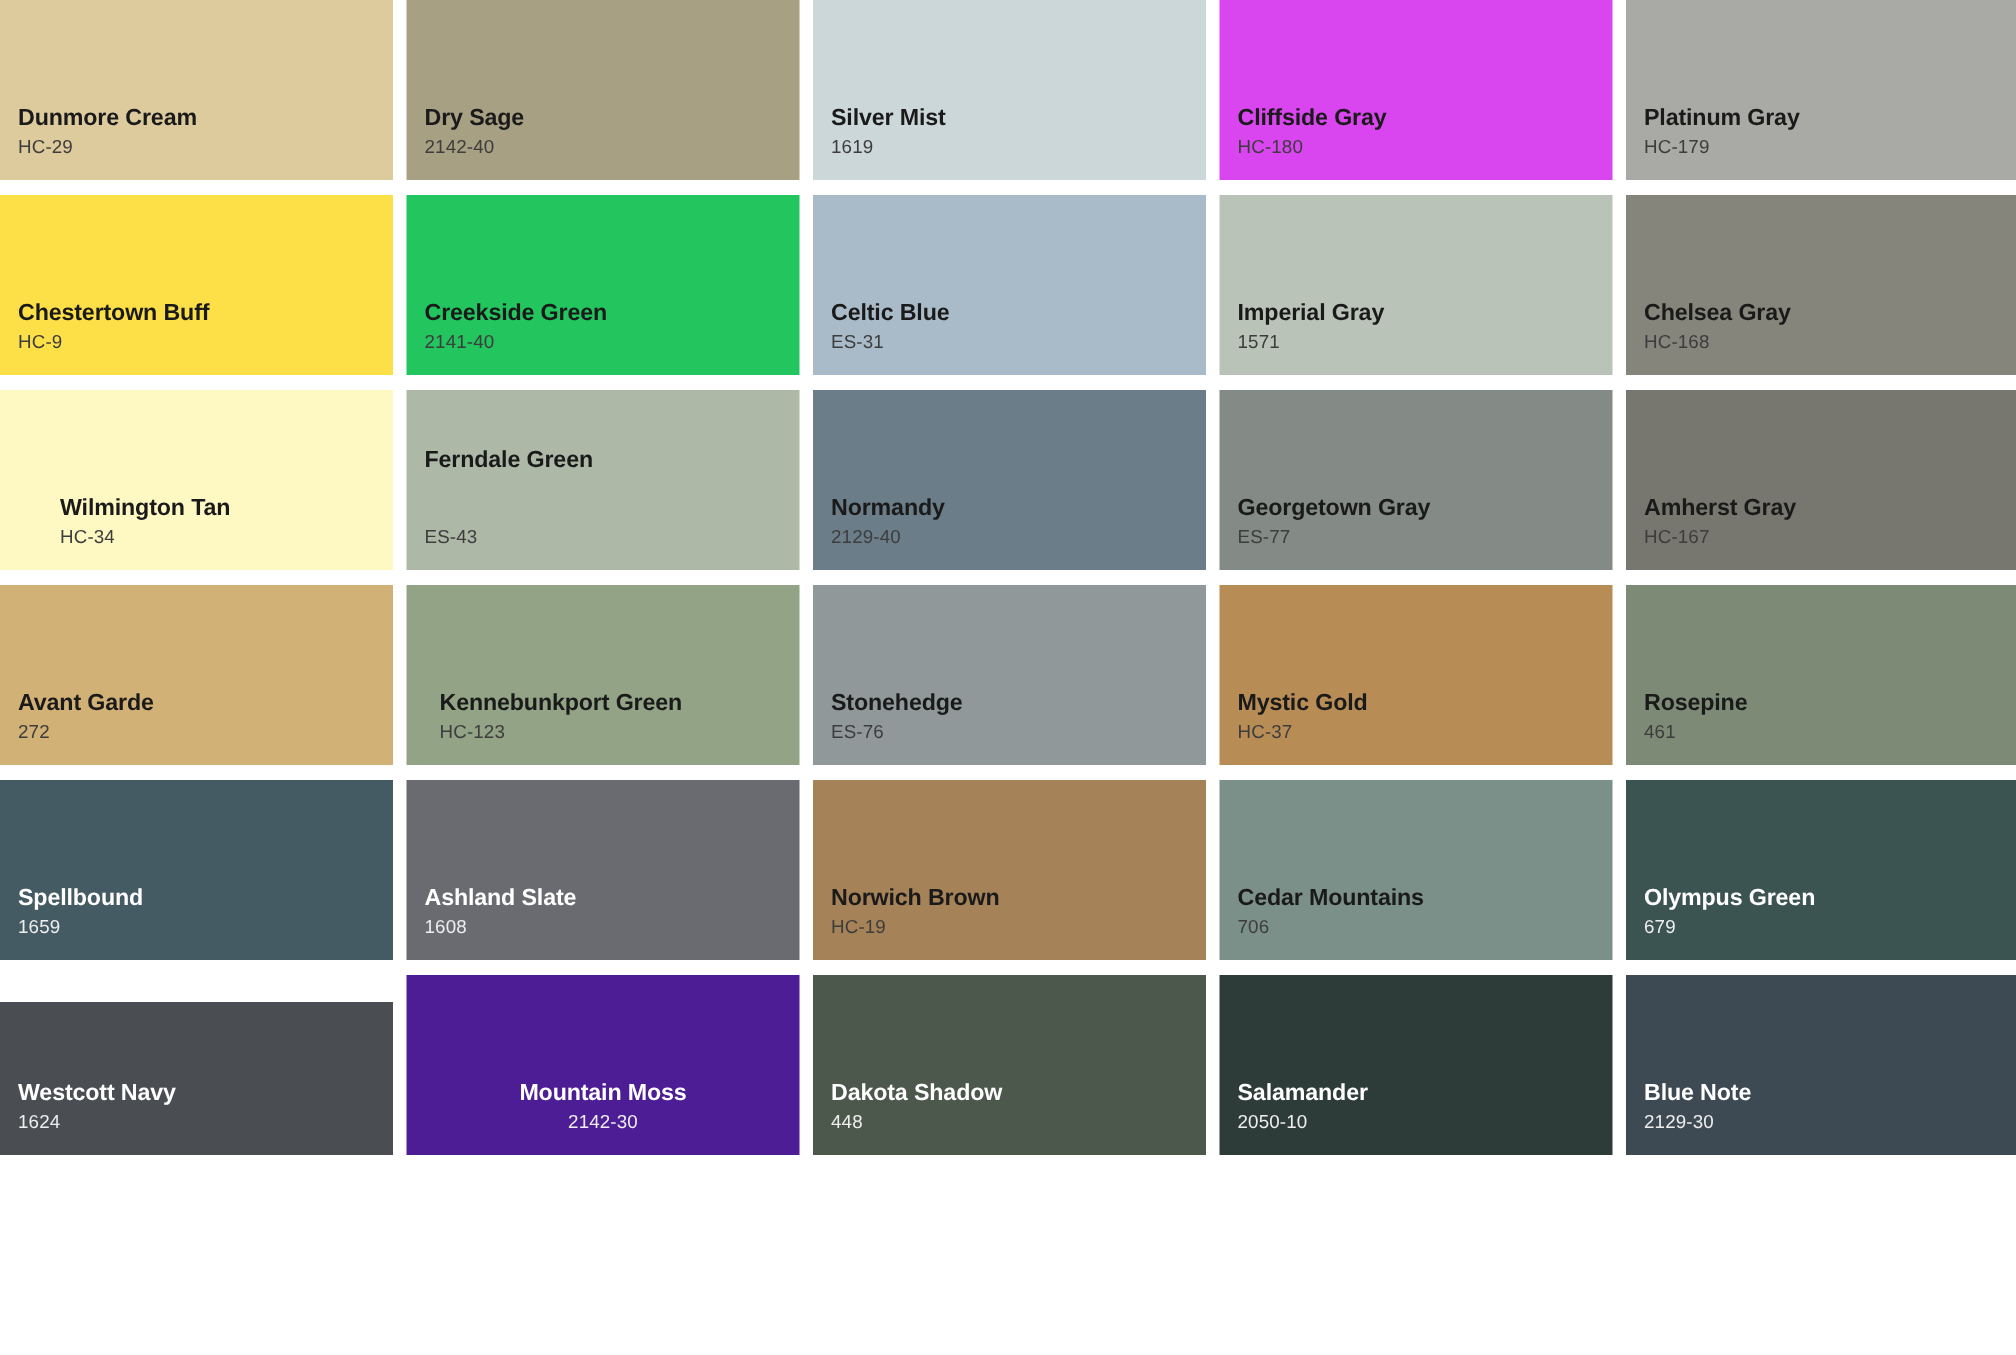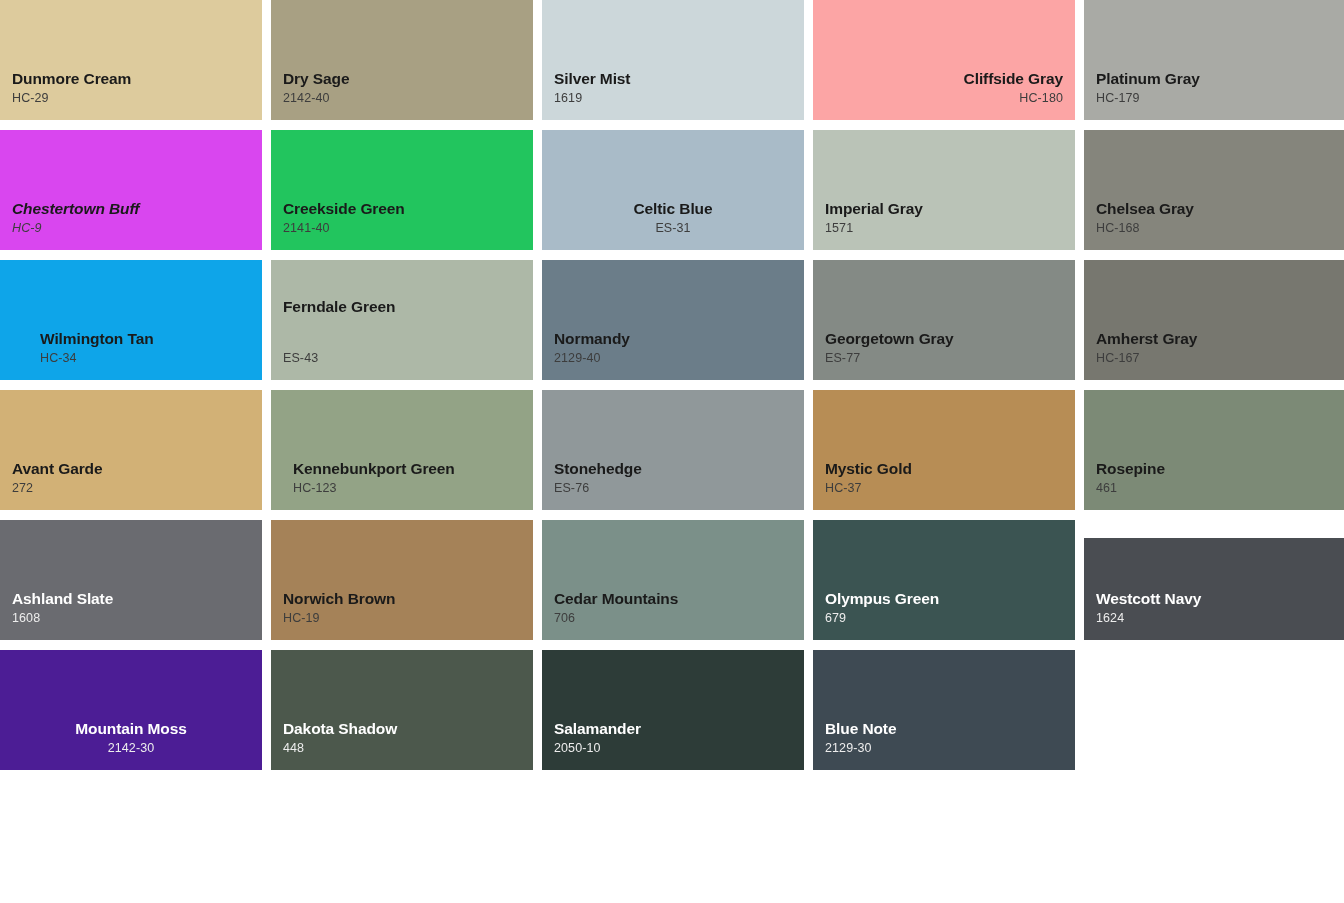--- a/index.html
+++ b/index.html
@@ -59,49 +59,49 @@
       <div class="swatch-code">HC-29</div>
     </div>
     <div class="swatch dark-text" style="background-color: rgb(168, 160, 131);">
       <div class="swatch-name">Dry Sage</div>
       <div class="swatch-code">2142-40</div>
     </div>
     <div class="swatch dark-text" style="background-color: rgb(204, 215, 218);">
       <div class="swatch-name">Silver Mist</div>
       <div class="swatch-code">1619</div>
     </div>
-    <div class="swatch dark-text" style="background-color: #fca5a5; text-align: right;">
+    <div class="swatch dark-text" style="background-color: #d946ef;">
       <div class="swatch-name">Cliffside Gray</div>
       <div class="swatch-code">HC-180</div>
     </div>
     <div class="swatch dark-text" style="background-color: rgb(169, 170, 165);">
       <div class="swatch-name">Platinum Gray</div>
       <div class="swatch-code">HC-179</div>
     </div>
-    <div class="swatch dark-text" style="background-color: #d946ef; font-style: italic;">
+    <div class="swatch dark-text" style="background-color: #fde047;">
       <div class="swatch-name">Chestertown Buff</div>
       <div class="swatch-code">HC-9</div>
     </div>
     <div class="swatch dark-text" style="background-color: #22c55e;">
       <div class="swatch-name">Creekside Green</div>
       <div class="swatch-code">2141-40</div>
     </div>
-    <div class="swatch dark-text" style="background-color: rgb(169, 187, 200); align-items: center;">
+    <div class="swatch dark-text" style="background-color: rgb(169, 187, 200);">
       <div class="swatch-name">Celtic Blue</div>
       <div class="swatch-code">ES-31</div>
     </div>
     <div class="swatch dark-text" style="background-color: rgb(186, 195, 183);">
       <div class="swatch-name">Imperial Gray</div>
       <div class="swatch-code">1571</div>
     </div>
     <div class="swatch dark-text" style="background-color: rgb(133, 133, 124);">
       <div class="swatch-name">Chelsea Gray</div>
       <div class="swatch-code">HC-168</div>
     </div>
-    <div class="swatch dark-text" style="background-color: #0ea5e9; padding-left: 40px;">
+    <div class="swatch dark-text" style="background-color: #fef9c3; padding-left: 40px;">
       <div class="swatch-name">Wilmington Tan</div>
       <div class="swatch-code">HC-34</div>
     </div>
     <div class="swatch dark-text" style="background-color: rgb(173, 184, 167); gap: 32px;">
       <div class="swatch-name">Ferndale Green</div>
       <div class="swatch-code">ES-43</div>
     </div>
     <div class="swatch dark-text" style="background-color: rgb(107, 125, 137);">
       <div class="swatch-name">Normandy</div>
       <div class="swatch-code">2129-40</div>
@@ -126,20 +126,24 @@
       <div class="swatch-name">Stonehedge</div>
       <div class="swatch-code">ES-76</div>
     </div>
     <div class="swatch dark-text" style="background-color: rgb(183, 141, 85);">
       <div class="swatch-name">Mystic Gold</div>
       <div class="swatch-code">HC-37</div>
     </div>
     <div class="swatch dark-text" style="background-color: rgb(124, 138, 118);">
       <div class="swatch-name">Rosepine</div>
       <div class="swatch-code">461</div>
+    </div>
+    <div class="swatch light-text" style="background-color: rgb(69, 91, 99);">
+      <div class="swatch-name">Spellbound</div>
+      <div class="swatch-code">1659</div>
     </div>
     <div class="swatch light-text" style="background-color: rgb(106, 107, 112);">
       <div class="swatch-name">Ashland Slate</div>
       <div class="swatch-code">1608</div>
     </div>
     <div class="swatch dark-text" style="background-color: rgb(165, 130, 88);">
       <div class="swatch-name">Norwich Brown</div>
       <div class="swatch-code">HC-19</div>
     </div>
     <div class="swatch dark-text" style="background-color: rgb(123, 144, 137);">

